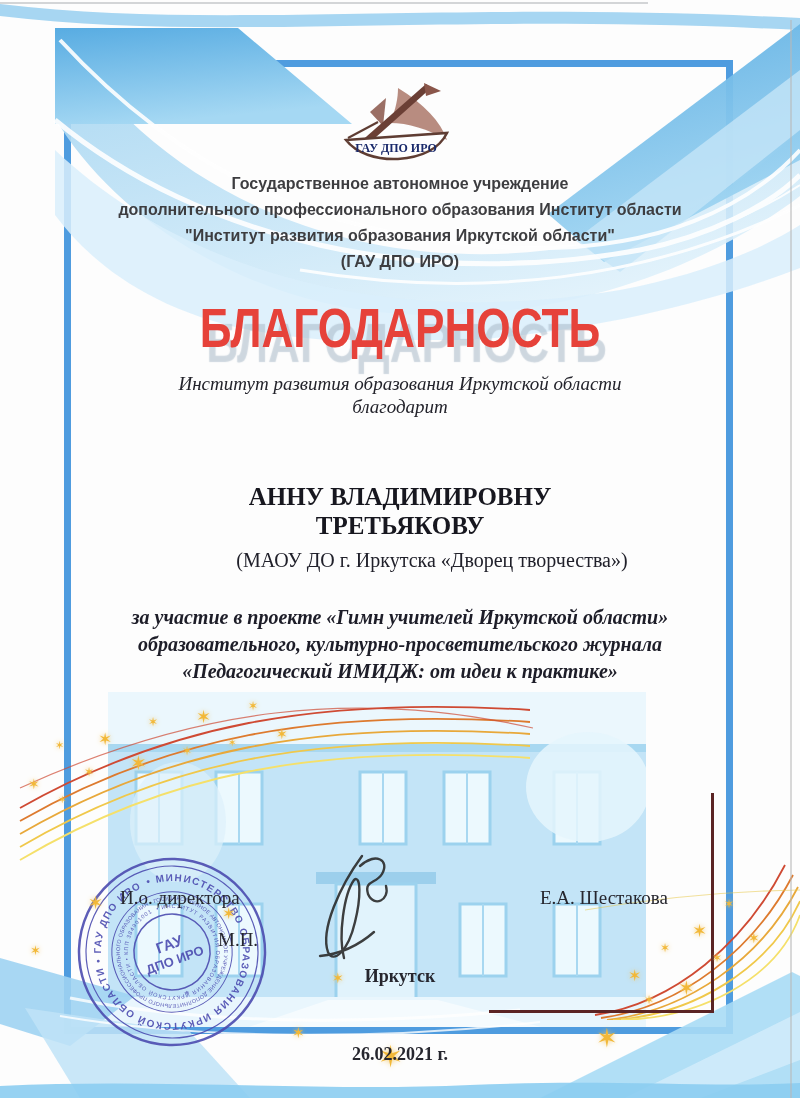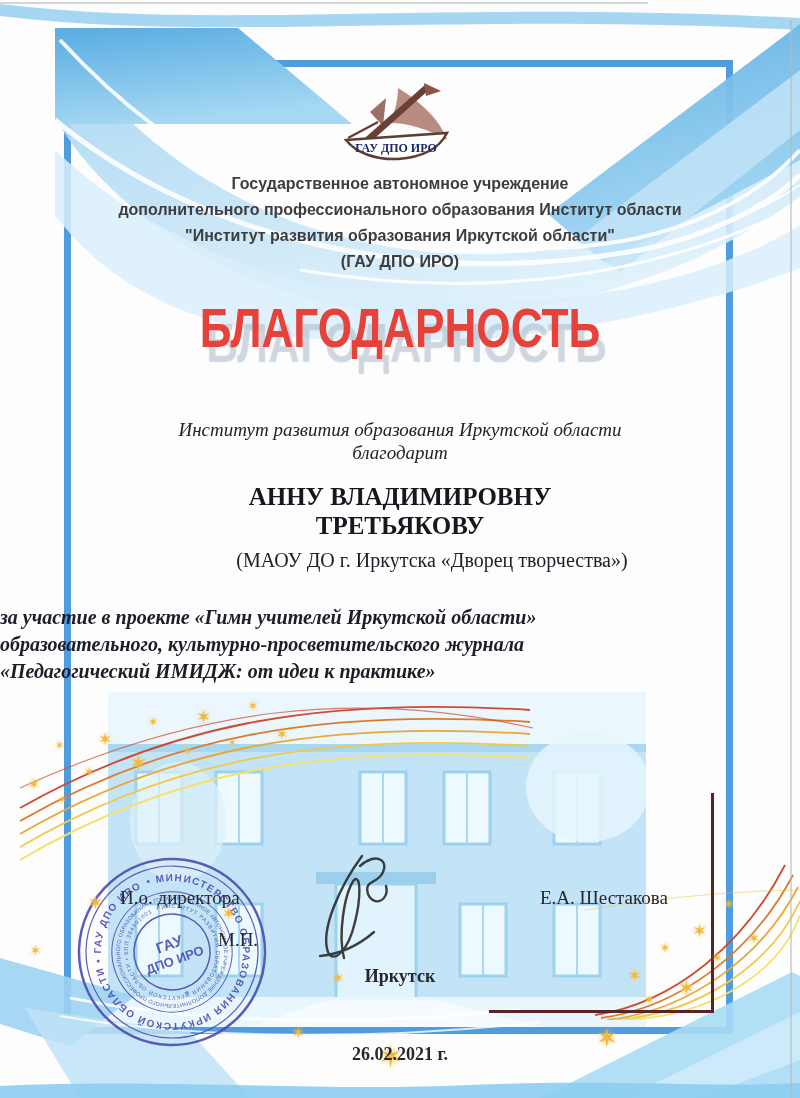--- a/index.html
+++ b/index.html
@@ -26,26 +26,26 @@
     font-family:"Liberation Sans", sans-serif; font-weight:700; font-size:16px;
     line-height:26px; color:#3d3d40; }
   .title-row { position:absolute; left:0; top:270px; width:800px; text-align:center;margin-top:24px; }
   .title-text {
     display:inline-block; font-family:"Liberation Sans", sans-serif;
     font-weight:700; font-size:47px; letter-spacing:0px; color:#e6423a;
     transform:scale(.94,1.2); transform-origin:center top;
     text-shadow:7px 13px 1px rgba(168,184,199,.55);
   }
   .intro-block { position:absolute; left:0; top:372px; width:800px; text-align:center;
-    font-style:italic; font-size:19px; line-height:23px; color:#23232b;margin-top:46px; }
+    font-style:italic; font-size:19px; line-height:23px; color:#23232b; }
   .recipient-block { position:absolute; left:0; top:482px; width:800px; text-align:center;
     font-weight:700; font-size:25px; line-height:29px; color:#17171f; }
   .affil { position:absolute; left:0; top:549px; width:800px; text-align:center;
     font-size:20px; color:#20202a;margin-left:32px; }
-  .reason-block { position:absolute; left:0; top:604px; width:800px; 
+  .reason-block { position:absolute; left:0; top:604px; width:800px; text-align:center;
     font-weight:700; font-style:italic; font-size:20px; line-height:27px; color:#1d1d28; }
   .sig-label   { position:absolute; left:120px; top:887px; font-size:19px; }
   .sig-name    { position:absolute; left:540px; top:887px; font-size:19px; }
   .sig-mp      { position:absolute; left:218px; top:929px; font-size:19px; }
   .city-line { position:absolute; left:0; top:966px; width:800px; text-align:center;
     font-weight:700; font-size:18px; }
   .date-line { position:absolute; left:0; top:1044px; width:800px; text-align:center;
     font-weight:700; font-size:18px; }
   
   .maroon-v { position:absolute; left:711px; top:793px; width:3px; height:219px; background:#5b2424; z-index:2; }

